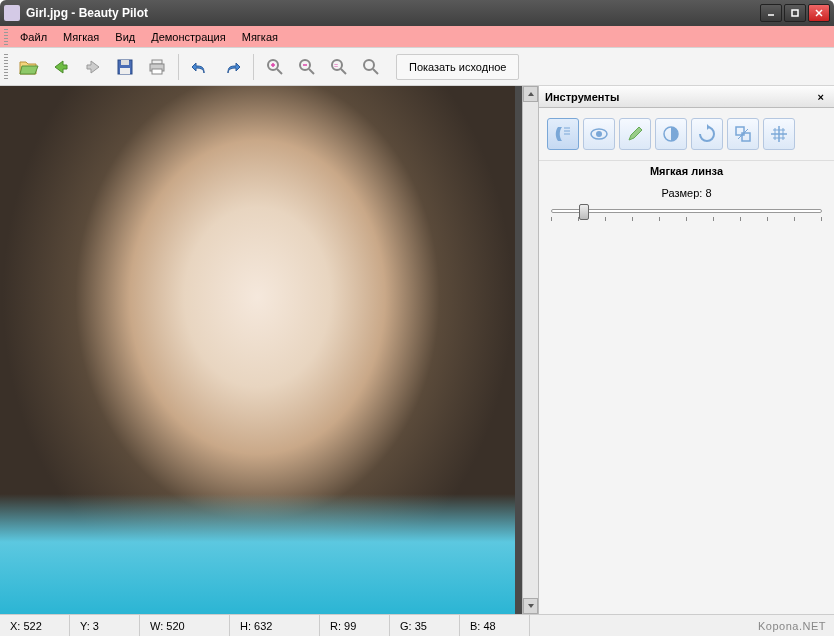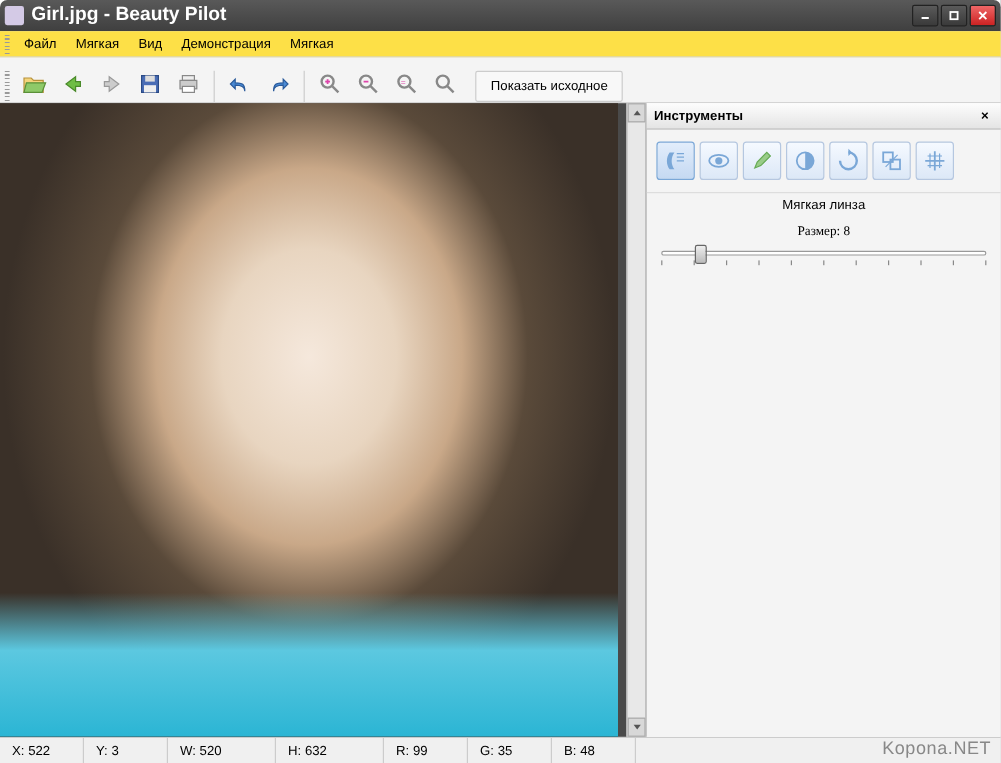--- a/index.html
+++ b/index.html
@@ -1,62 +1,62 @@
 <!DOCTYPE html>
 <html><head>
 <meta charset="utf-8">
 <style>
 * { box-sizing: border-box; margin: 0; padding: 0; }
 body { font-family: Tahoma, sans-serif; font-size: 11px; background: #fff; width: 834px; height: 636px; overflow: hidden; position: relative; }
 
 .titlebar { height: 26px; background: linear-gradient(to bottom, #595959, #3f3f3f); display: flex; align-items: center; padding: 0 4px; color: #fff; border-radius: 6px 6px 0 0; }
 .titlebar .app-icon { width: 16px; height: 16px; margin-right: 6px; background: #d4cae6; border-radius: 2px; }
-.titlebar .title { flex: 1; font-weight: bold; font-size: 16px; }
+.titlebar .title { flex: 1; font-weight: bold; font-size: 12px; }
 .titlebar .win-controls { display: flex; gap: 2px; }
 .titlebar .win-btn { width: 22px; height: 18px; background: linear-gradient(to bottom, #5a5a5a, #3a3a3a); border: 1px solid #222; border-radius: 2px; display: flex; align-items: center; justify-content: center; cursor: pointer; }
 .titlebar .win-btn.close { background: linear-gradient(to bottom, #e66, #c22); }
 .titlebar .win-btn svg { width: 10px; height: 10px; }
 
-.menubar { height: 22px; background: #fde047; border-bottom: 1px solid #d4d4d4; display: flex; align-items: center; padding: 0 4px; }
+.menubar { height: 22px; background: #fca5a5; border-bottom: 1px solid #d4d4d4; display: flex; align-items: center; padding: 0 4px; }
 .menubar .menu-item { padding: 3px 8px; cursor: pointer; }
 .menubar .grip { width: 4px; height: 16px; background: repeating-linear-gradient(to bottom, #999 0 1px, transparent 1px 3px); margin-right: 4px; }
 
-.toolbar { height: 38px; background: #f4f4f4; border-bottom: 1px solid #d4d4d4; display: flex; align-items: flex-end; padding: 0 4px; gap: 2px; }
+.toolbar { height: 38px; background: #f4f4f4; border-bottom: 1px solid #d4d4d4; display: flex; align-items: center; padding: 0 4px; gap: 2px; }
 .toolbar .grip { width: 4px; height: 26px; background: repeating-linear-gradient(to bottom, #999 0 1px, transparent 1px 3px); margin-right: 4px; }
 .toolbar .tbtn { width: 30px; height: 30px; display: flex; align-items: center; justify-content: center; cursor: pointer; border-radius: 3px; }
 .toolbar .sep { width: 1px; height: 26px; background: #ccc; margin: 0 4px; }
 .toolbar .text-btn { padding: 6px 12px; border: 1px solid #ccc; background: #f8f8f8; cursor: pointer; border-radius: 2px; margin-left: 8px; }
 
 .workspace { display: flex; height: 528px; }
 .canvas-area { flex: 1; background: #4a4a4a; position: relative; display: flex; }
 .canvas-area .image-placeholder { margin: 0; width: 515px; height: 528px; background: radial-gradient(ellipse at 50% 40%, #f5e8dc 0%, #e8d5c0 20%, #c9a888 35%, #5a4a3a 50%, #3a3028 70%); position: relative; overflow: hidden; }
 .canvas-area .image-placeholder::after { content: ""; position: absolute; bottom: 0; left: 0; right: 0; height: 120px; background: linear-gradient(to top, #2bb5d4 0%, #5cc8e0 60%, transparent 100%); }
 .vscroll { width: 16px; background: #e8e8e8; border-left: 1px solid #bbb; display: flex; flex-direction: column; }
 .vscroll .arrow { height: 16px; background: #d8d8d8; border: 1px solid #aaa; display: flex; align-items: center; justify-content: center; cursor: pointer; }
 .vscroll .track { flex: 1; }
 
 .sidepanel { width: 296px; background: #f4f4f4; border-left: 1px solid #bbb; display: flex; flex-direction: column; text-align: center; }
 .sidepanel .panel-header { height: 22px; background: linear-gradient(to bottom, #fdfdfd, #e4e4e4); border-bottom: 1px solid #bbb; display: flex; align-items: center; padding: 0 6px; font-weight: bold; }
 .sidepanel .panel-header .spacer { flex: 1; }
 .sidepanel .panel-header .close-x { cursor: pointer; font-weight: bold; padding: 0 4px; }
 .sidepanel .tool-row { padding: 10px 8px; display: flex; gap: 4px; }
 .sidepanel .tool-btn { width: 32px; height: 32px; border: 1px solid #b5c7e0; background: linear-gradient(to bottom, #f5f9ff, #dce8f7); border-radius: 3px; display: flex; align-items: center; justify-content: center; cursor: pointer; }
 .sidepanel .tool-btn.active { background: linear-gradient(to bottom, #e2edfb, #c5d9f2); border-color: #7aa7d7; }
-.sidepanel .section-label { font-weight: normal; padding: 4px 10px; border-top: 1px solid #ddd; }
-.sidepanel .param { padding: 6px 12px; font-family: Liberation Serif, serif; }
+.sidepanel .section-label { font-weight: bold; padding: 4px 10px; border-top: 1px solid #ddd; }
+.sidepanel .param { padding: 6px 12px; }
 .sidepanel .slider-wrap { padding: 4px 12px 12px 12px; }
 .sidepanel .slider-track { height: 4px; background: #fff; border: 1px solid #999; position: relative; border-radius: 2px; }
 .sidepanel .slider-thumb { position: absolute; top: -6px; left: 10%; width: 10px; height: 16px; background: linear-gradient(to bottom, #eee, #bbb); border: 1px solid #666; border-radius: 2px; cursor: pointer; }
 .sidepanel .ticks { display: flex; justify-content: space-between; margin-top: 4px; }
 .sidepanel .ticks span { width: 1px; height: 4px; background: #888; }
 
 .statusbar { height: 22px; background: #f0f0f0; border-top: 1px solid #ccc; display: flex; align-items: center; }
 .statusbar .cell { padding: 0 10px; border-right: 1px solid #ccc; height: 100%; display: flex; align-items: center; min-width: 70px; }
 .statusbar .cell.wide { min-width: 90px; }
-.watermark { position: absolute; right: 8px; bottom: 4px; color: #888; font-size: 15px; letter-spacing: 0.5px; }
+.watermark { position: absolute; right: 8px; bottom: 4px; color: #888; font-size: 11px; letter-spacing: 0.5px; }
 </style>
 </head>
 <body>
 
 <div class="titlebar">
   <div class="app-icon"></div>
   <div class="title">Girl.jpg - Beauty Pilot</div>
   <div class="win-controls">
     <div class="win-btn">
         <svg viewBox="0 0 10 10">

